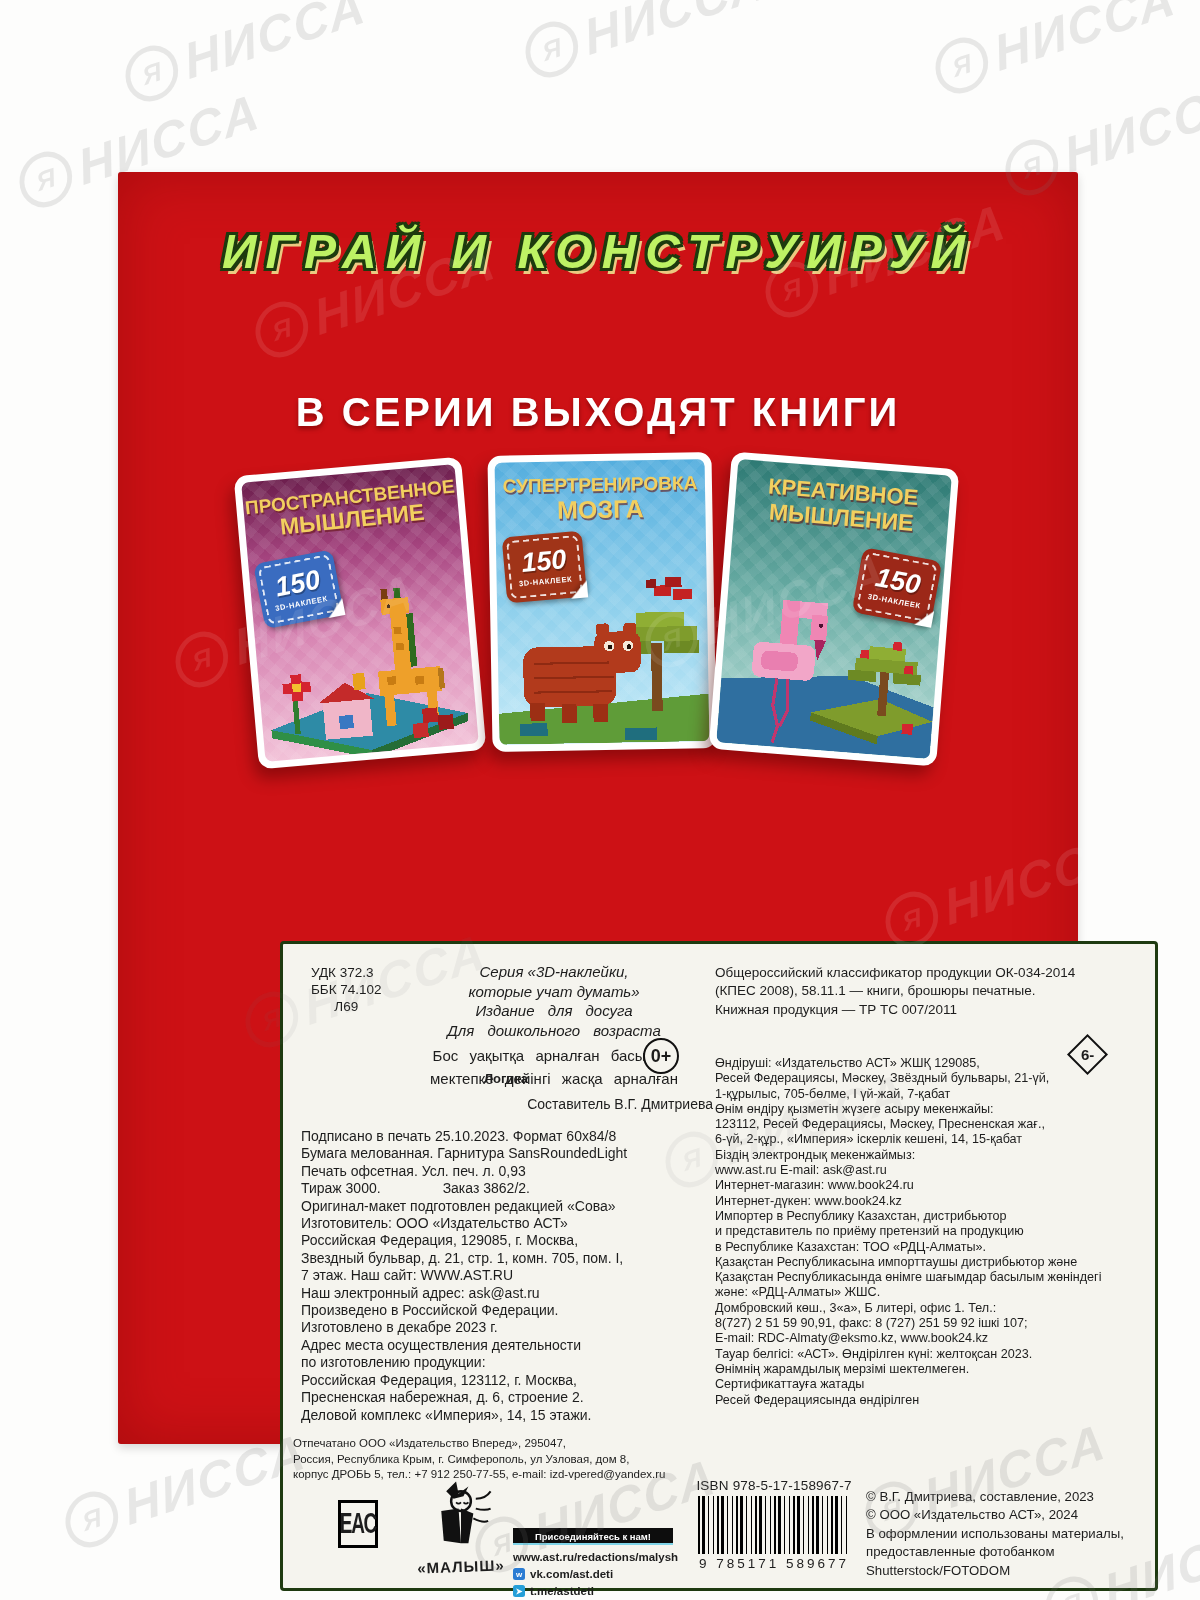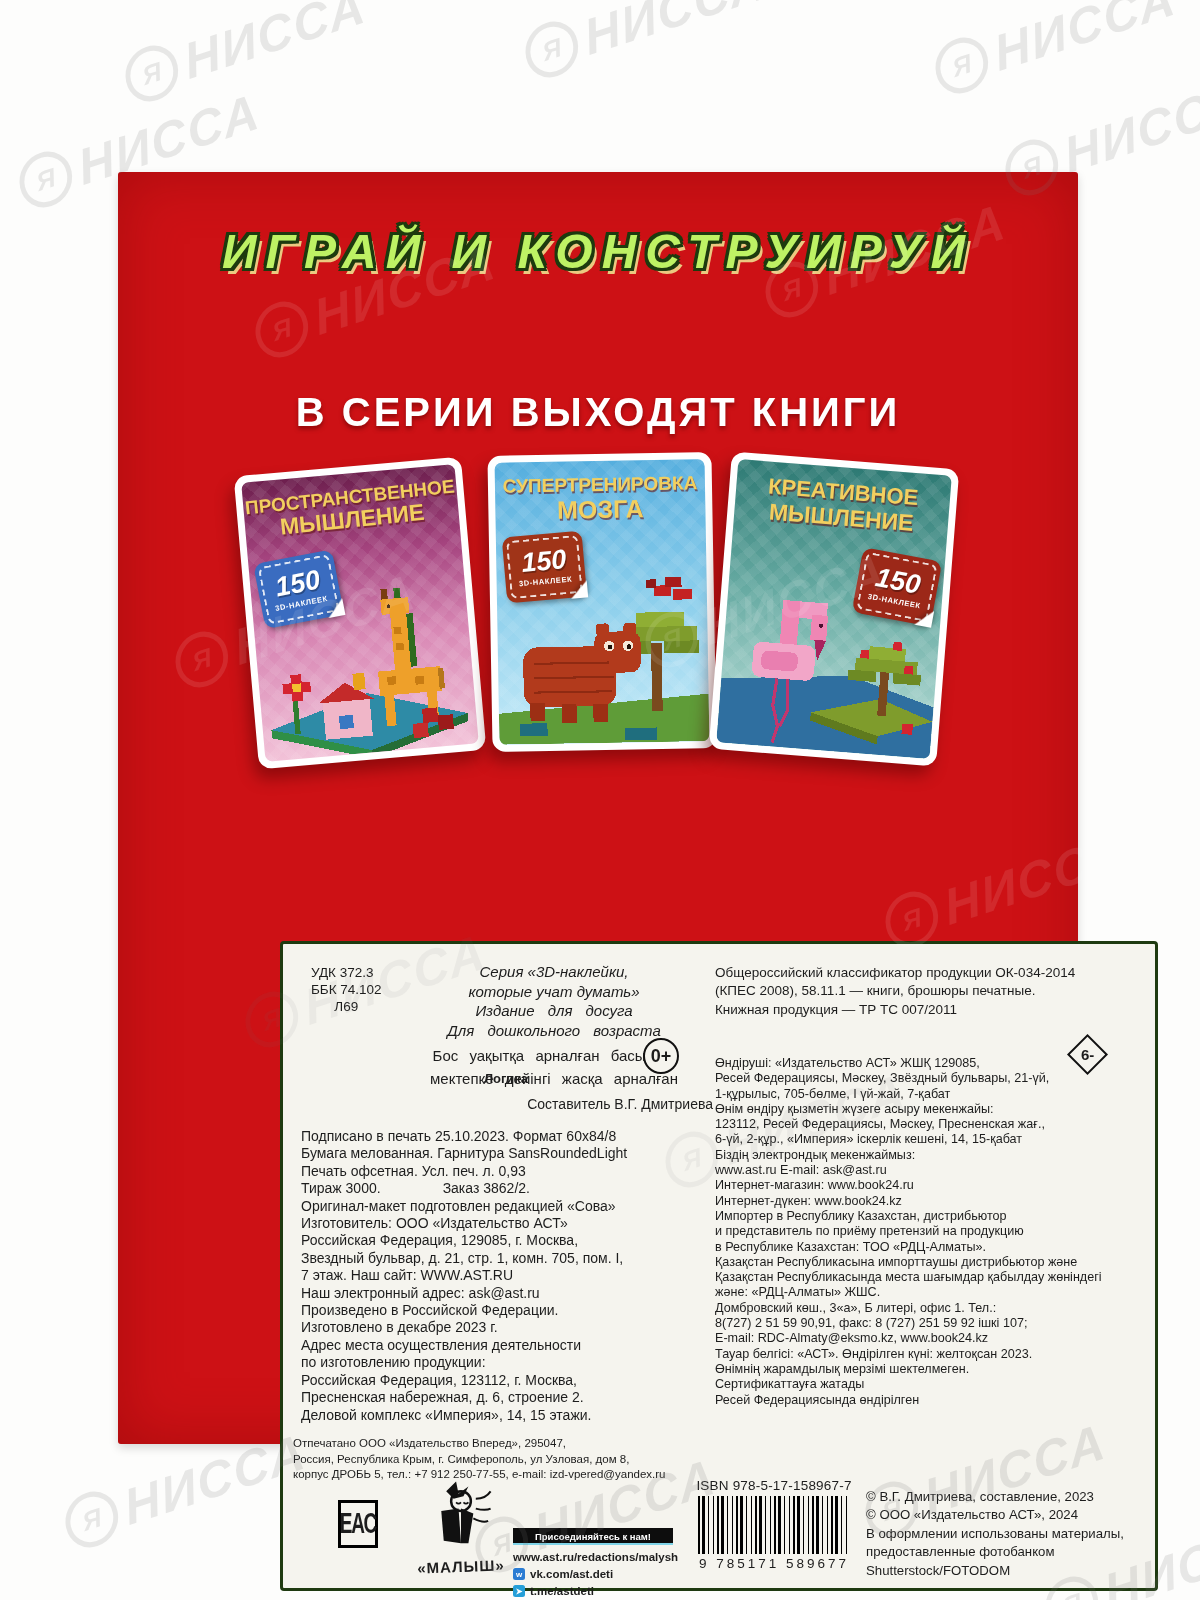--- a/index.html
+++ b/index.html
@@ -319,21 +319,21 @@
         <div class="line">123112, Ресей Федерациясы, Мәскеу, Пресненская жағ.,</div>
         <div class="line">6-үй, 2-құр., «Империя» іскерлік кешені, 14, 15-қабат</div>
         <div class="line">Біздің электрондық мекенжаймыз:</div>
         <div class="line">www.ast.ru E-mail: ask@ast.ru</div>
         <div class="line">Интернет-магазин: www.book24.ru</div>
         <div class="line">Интернет-дүкен: www.book24.kz</div>
         <div class="line">Импортер в Республику Казахстан, дистрибьютор</div>
         <div class="line">и представитель по приёму претензий на продукцию</div>
         <div class="line">в Республике Казахстан: ТОО «РДЦ-Алматы».</div>
         <div class="line">Қазақстан Республикасына импорттаушы дистрибьютор және</div>
-        <div class="line">Қазақстан Республикасында места шағымдар қабылдау жөніндегі</div>
+        <div class="line">Қазақстан Республикасында өнімге шағымдар басылым жөніндегі</div>
         <div class="line">және: «РДЦ-Алматы» ЖШС.</div>
         <div class="line">Домбровский көш., 3«а», Б литері, офис 1. Тел.:</div>
         <div class="line">8(727) 2 51 59 90,91, факс: 8 (727) 251 59 92 ішкі 107;</div>
         <div class="line">E-mail: RDC-Almaty@eksmo.kz, www.book24.kz</div>
         <div class="line">Тауар белгісі: «АСТ». Өндірілген күні: желтоқсан 2023.</div>
         <div class="line">Өнімнің жарамдылық мерзімі шектелмеген.</div>
         <div class="line">Сертификаттауға жатады</div>
         <div class="line">Ресей Федерациясында өндірілген</div>
       </div>
 

